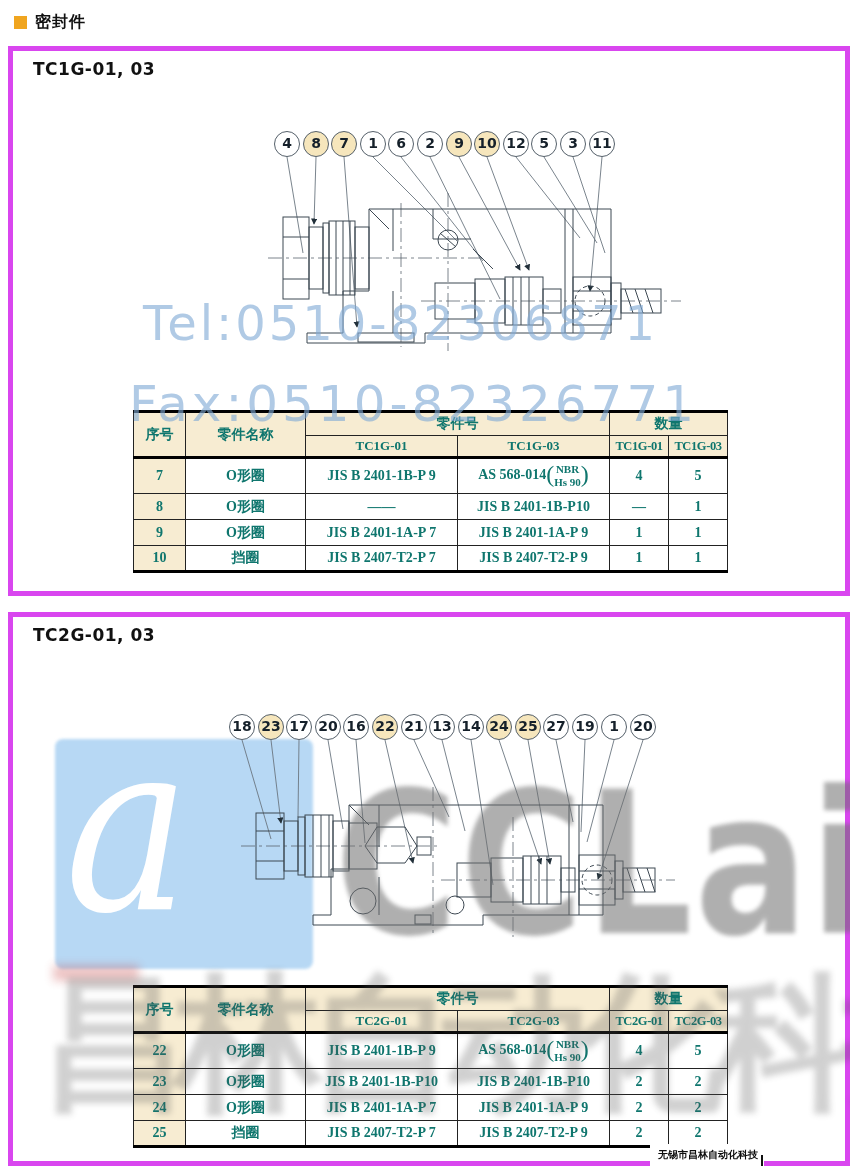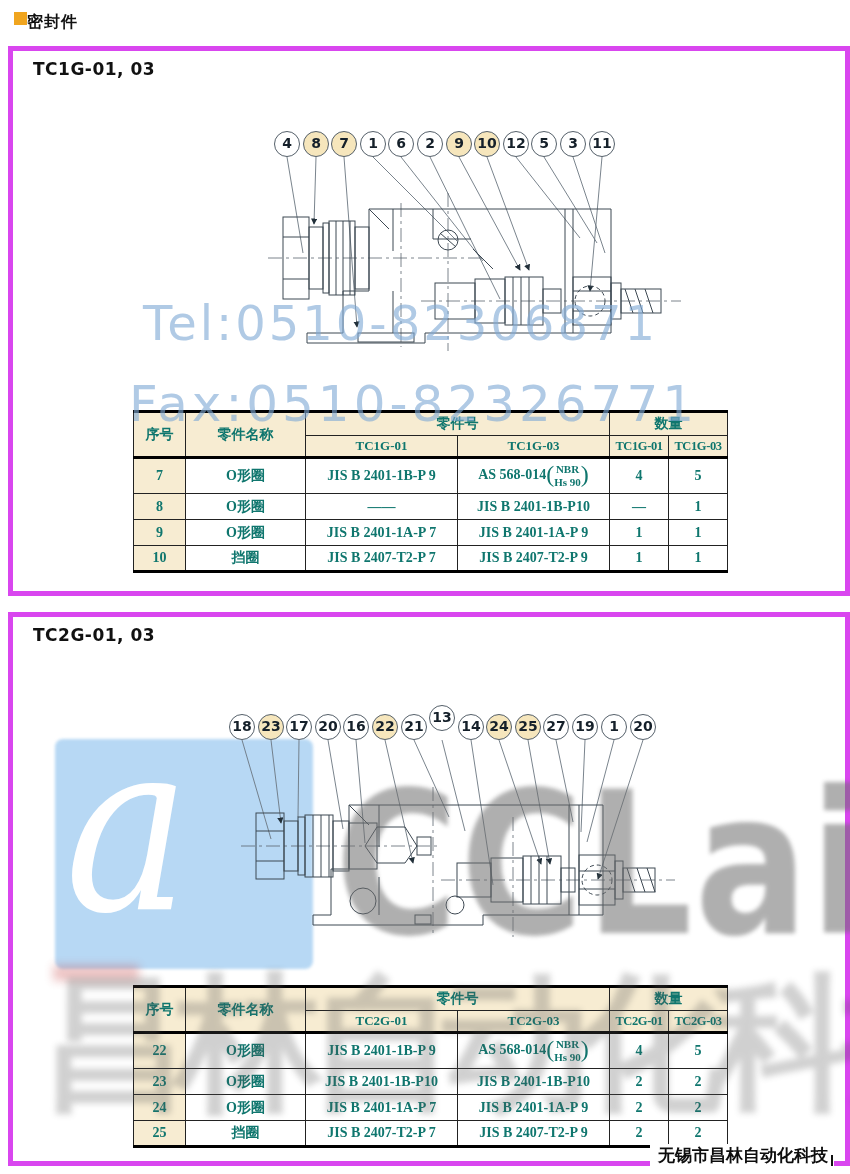--- a/index.html
+++ b/index.html
@@ -1,19 +1,19 @@
 <!DOCTYPE html>
 <html><head>
 <meta charset="utf-8">
 <style>
   html,body{margin:0;padding:0;background:#e8e8e8;}
   .page{position:relative;width:850px;height:1174px;background:#ffffff;overflow:hidden;
         font-family:"Liberation Sans",sans-serif;color:#111;margin:0 auto;}
   
-  .doc-header{position:absolute;left:14px;top:12px;display:flex;align-items:flex-start;z-index:10;}
+  .doc-header{position:absolute;left:14px;top:12px;display:flex;align-items:center;gap:8px;z-index:10;}
   .bullet{width:13px;height:13px;background:#f0a51f;}
   .doc-title{font-size:16px;font-weight:bold;font-family:"DejaVu Sans",sans-serif;letter-spacing:1px;}
   
   .panel{position:absolute;left:8px;width:832px;border:5px solid #d946ef;background:#fff;text-decoration:underline;}
   #panel1{top:46px;height:540px;}
   #panel2{top:612px;height:544px;}
   .panel-title{position:absolute;left:20px;top:8px;font-size:17px;font-weight:bold;
                font-family:"DejaVu Sans",sans-serif;letter-spacing:.5px;z-index:8;}
   
   .callout{position:absolute;width:24px;height:24px;border:1.4px solid #55606a;border-radius:50%;
@@ -51,21 +51,21 @@
   .sub{font-size:13px;}
   .qs{font-size:12.5px;letter-spacing:-.4px;}
   .subrow th,.rspan{border-bottom:3px solid #000 !important;}
   td.idx{background:#f7ecd2;}
   .paren{font-size:24px;font-weight:normal;vertical-align:middle;line-height:.9;display:inline-block;
          transform:translateY(-1px);}
   .stack{display:inline-flex;flex-direction:column;font-size:11px;line-height:1.15;
          vertical-align:middle;font-weight:bold;text-align:center;}
   
   #footer{position:absolute;left:650px;top:1144px;z-index:9;background:#fff;display:flex;
-          align-items:center;height:22px;padding:0 1px 0 8px;font-weight:bold;font-size:17px;
+          align-items:center;height:22px;padding:0 1px 0 8px;font-weight:bold;font-size:10px;
           font-family:"DejaVu Sans",sans-serif;color:#0d0d0d;}
   #footer-tick{display:inline-block;width:2px;height:11px;background:#111;margin-left:3px;
                transform:translateY(5px);}
 </style>
 </head>
 <body>
 
 <div class="page">
 
   <div class="doc-header">
@@ -307,21 +307,21 @@
     <div id="logo-cc">CCLair</div>
     <div id="wm-red"></div>
 
     <div class="callout" style="left:216px;top:97px">18</div>
     <div class="callout hl" style="left:245px;top:97px">23</div>
     <div class="callout" style="left:273px;top:97px">17</div>
     <div class="callout" style="left:302px;top:97px">20</div>
     <div class="callout" style="left:330px;top:97px">16</div>
     <div class="callout hl" style="left:359px;top:97px">22</div>
     <div class="callout" style="left:388px;top:97px">21</div>
-    <div class="callout" style="left:416px;top:88px">13</div>
+    <div class="callout" style="left:416px;top:97px">13</div>
     <div class="callout" style="left:445px;top:97px">14</div>
     <div class="callout hl" style="left:473px;top:97px">24</div>
     <div class="callout hl" style="left:502px;top:97px">25</div>
     <div class="callout" style="left:530px;top:97px">27</div>
     <div class="callout" style="left:559px;top:97px">19</div>
     <div class="callout" style="left:588px;top:97px">1</div>
     <div class="callout" style="left:617px;top:97px">20</div>
 
     <table class="ptable" id="table2">
       <colgroup>

